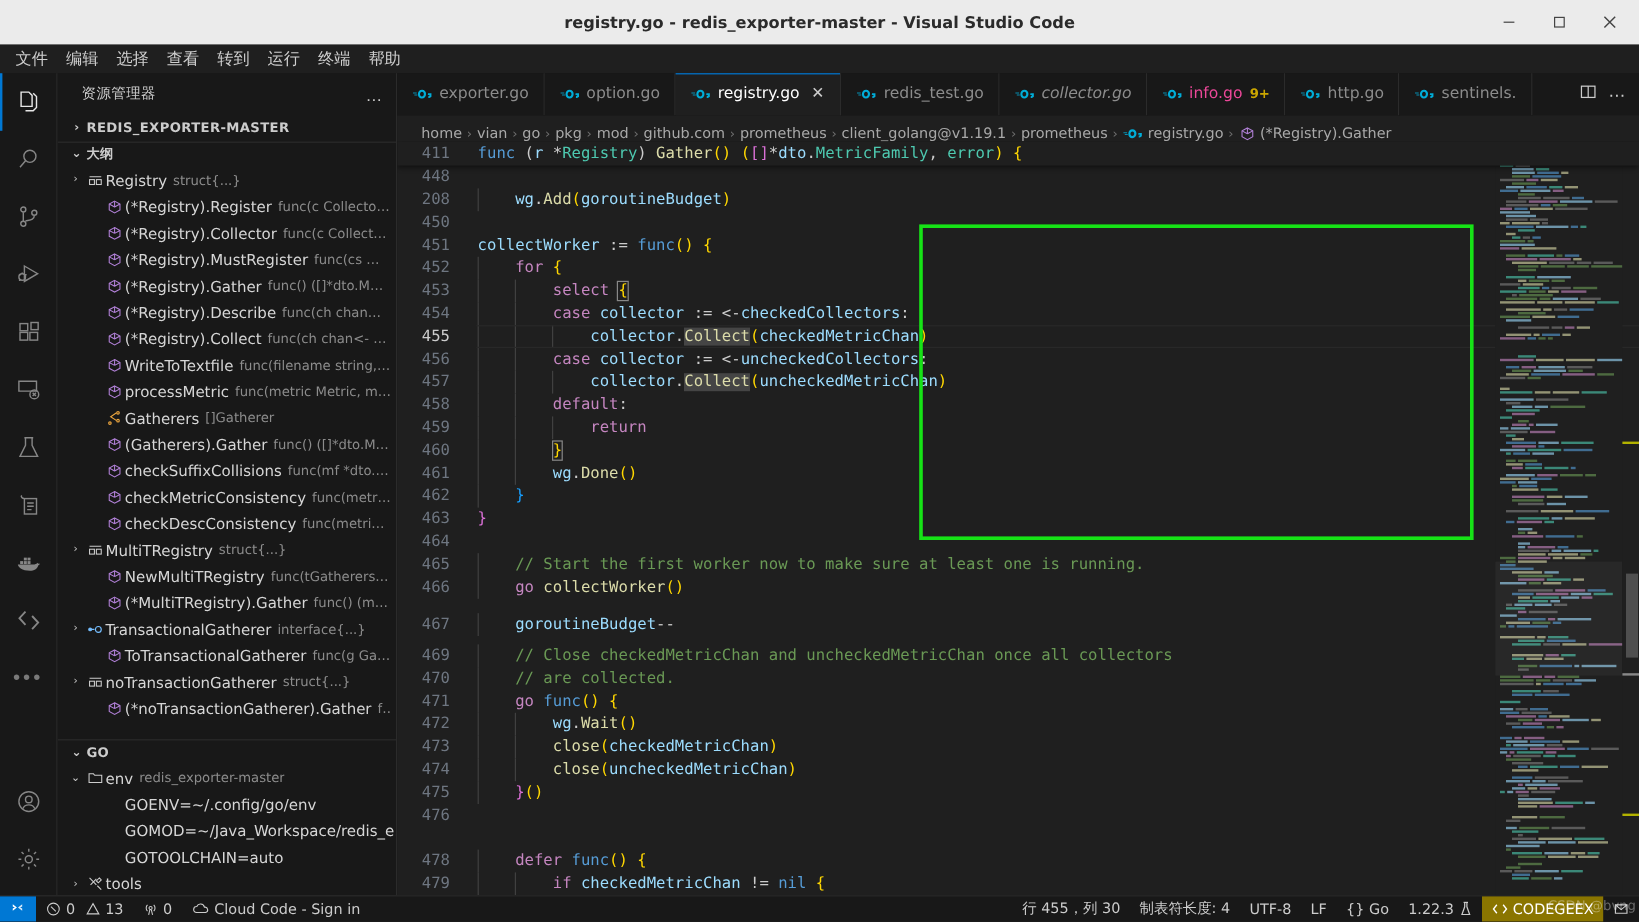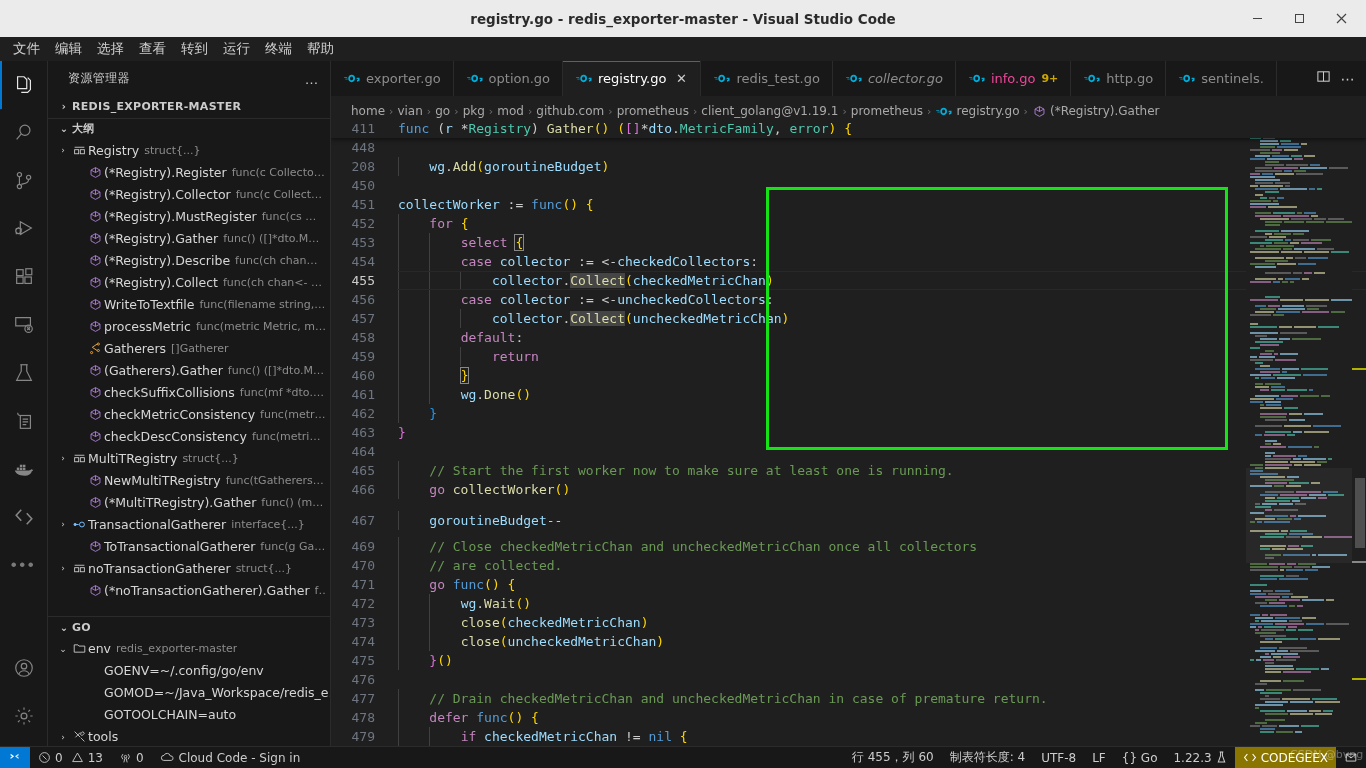--- a/index.html
+++ b/index.html
@@ -805,21 +805,20 @@
             <div class="code-line" style="position: absolute; left: 0px; right: 0px; top: 362px;"><span class="guide" style="left:67px"></span><span class="lnum">466</span><span class="ltext">    <span class="kw2">go</span> <span class="fn">collectWorker</span><span class="b1">(</span><span class="b1">)</span></span></div>
             <div class="code-line" style="position: absolute; left: 0px; right: 0px; top: 381px; margin-top: 12px;"><span class="guide" style="left:67px"></span><span class="lnum">467</span><span class="ltext">    <span class="var">goroutineBudget</span><span class="pun">-</span><span class="pun">-</span></span></div>
             <div class="code-line" style="position: absolute; left: 0px; right: 0px; top: 419px;"><span class="guide" style="left:67px"></span><span class="lnum">469</span><span class="ltext"><span class="pun">    </span><span class="cmt">// Close checkedMetricChan and uncheckedMetricChan once all collectors</span></span></div>
             <div class="code-line" style="position: absolute; left: 0px; right: 0px; top: 438px;"><span class="guide" style="left:67px"></span><span class="lnum">470</span><span class="ltext"><span class="pun">    </span><span class="cmt">// are collected.</span></span></div>
             <div class="code-line" style="position: absolute; left: 0px; right: 0px; top: 457px;"><span class="guide" style="left:67px"></span><span class="lnum">471</span><span class="ltext">    <span class="kw2">go</span> <span class="kw">func</span><span class="b1">(</span><span class="b1">)</span> <span class="b1">{</span></span></div>
             <div class="code-line" style="position: absolute; left: 0px; right: 0px; top: 476px;"><span class="guide" style="left:67px"></span><span class="guide" style="left:98.2px"></span><span class="lnum">472</span><span class="ltext">        <span class="var">wg</span><span class="pun">.</span><span class="fn">Wait</span><span class="b1">(</span><span class="b1">)</span></span></div>
             <div class="code-line" style="position: absolute; left: 0px; right: 0px; top: 495px;"><span class="guide" style="left:67px"></span><span class="guide" style="left:98.2px"></span><span class="lnum">473</span><span class="ltext">        <span class="fn">close</span><span class="b1">(</span><span class="var">checkedMetricChan</span><span class="b1">)</span></span></div>
             <div class="code-line" style="position: absolute; left: 0px; right: 0px; top: 514px;"><span class="guide" style="left:67px"></span><span class="guide" style="left:98.2px"></span><span class="lnum">474</span><span class="ltext">        <span class="fn">close</span><span class="b1">(</span><span class="var">uncheckedMetricChan</span><span class="b1">)</span></span></div>
             <div class="code-line" style="position: absolute; left: 0px; right: 0px; top: 533px;"><span class="guide" style="left:67px"></span><span class="lnum">475</span><span class="ltext">    <span class="b2">}</span><span class="b1">(</span><span class="b1">)</span></span></div>
             <div class="code-line" style="position: absolute; left: 0px; right: 0px; top: 552px;"><span class="lnum">476</span><span class="ltext"></span></div>
-            <div class="code-line" style="position: absolute; left: 0px; right: 0px; top: 571px;"><span class="guide" style="left:67px"></span><span class="lnum">477</span><span class="ltext"><span class="pun">    </span><span class="cmt">// Drain checkedMetricChan and uncheckedMetricChan in case of premature return.</span></span></div>
             <div class="code-line" style="position: absolute; left: 0px; right: 0px; top: 590px;"><span class="guide" style="left:67px"></span><span class="lnum">478</span><span class="ltext">    <span class="kw2">defer</span> <span class="kw">func</span><span class="b1">(</span><span class="b1">)</span> <span class="b1">{</span></span></div>
             <div class="code-line" style="position: absolute; left: 0px; right: 0px; top: 609px;"><span class="guide" style="left:67px"></span><span class="guide" style="left:98.2px"></span><span class="lnum">479</span><span class="ltext">        <span class="kw2">if</span> <span class="var">checkedMetricChan</span> <span class="pun">!</span><span class="pun">=</span> <span class="kw">nil</span> <span class="b1">{</span></span></div>
           </div>
 
         <div class="annot-box" id="annot-box" style="left: 435px; width: 462px; top: 69px; height: 263px; border-color: rgb(22, 227, 22);"></div>
 
         <div class="sticky">
           <span class="lnum">411</span>
           <span class="ltext" style="font-family:'DejaVu Sans Mono',monospace;font-size:13px"><span class="kw">func</span> <span class="pun">(</span><span class="var">r</span> <span class="pun">*</span><span class="type">Registry</span><span class="pun">)</span> <span class="fn">Gather</span><span class="b1">()</span> <span class="b1">(</span><span class="b2">[]</span><span class="pun">*</span><span class="var">dto</span><span class="pun">.</span><span class="type">MetricFamily</span><span class="pun">,</span> <span class="type">error</span><span class="b1">)</span> <span class="b1">{</span></span>
         </div>
@@ -1652,21 +1651,21 @@
       <span>0</span>
     </div>
     <div class="sb-item">
       <svg width="15" height="13" viewBox="0 0 18 14" fill="none" stroke="#cccccc" stroke-width="1.1">
         <path d="M4.5 10.5a3 3 0 01.3-6 4 4 0 017.6.7 2.7 2.7 0 011.1 5.3z"></path>
       </svg>
       <span>Cloud Code - Sign in</span>
     </div>
 
     <div class="sb-right">
-      <div class="sb-item">行 455，列 60</div>
+      <div class="sb-item">行 455，列 30</div>
       <div class="sb-item">制表符长度: 4</div>
       <div class="sb-item">UTF-8</div>
       <div class="sb-item">LF</div>
       <div class="sb-item">{} Go</div>
       <div class="sb-item">
         <span>1.22.3</span>
         <svg width="11" height="13" viewBox="0 0 12 14" fill="none" stroke="#cccccc" stroke-width="1.1">
           <path d="M5 1v4L2.5 12h7L7 5V1"></path>
             <path d="M4 1h4"></path>
         </svg>

